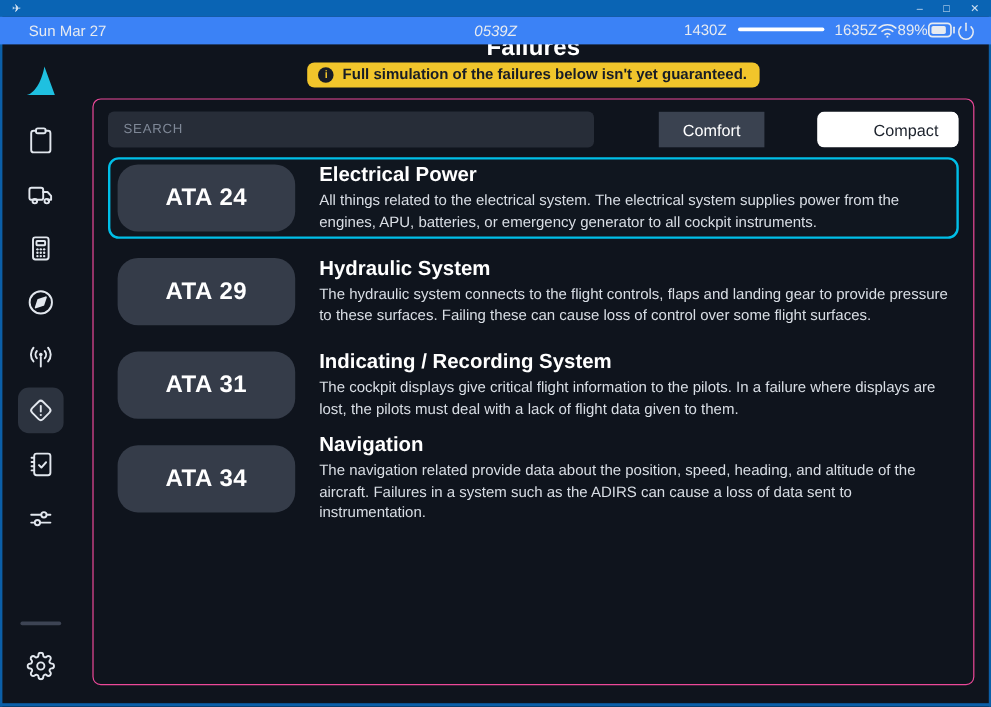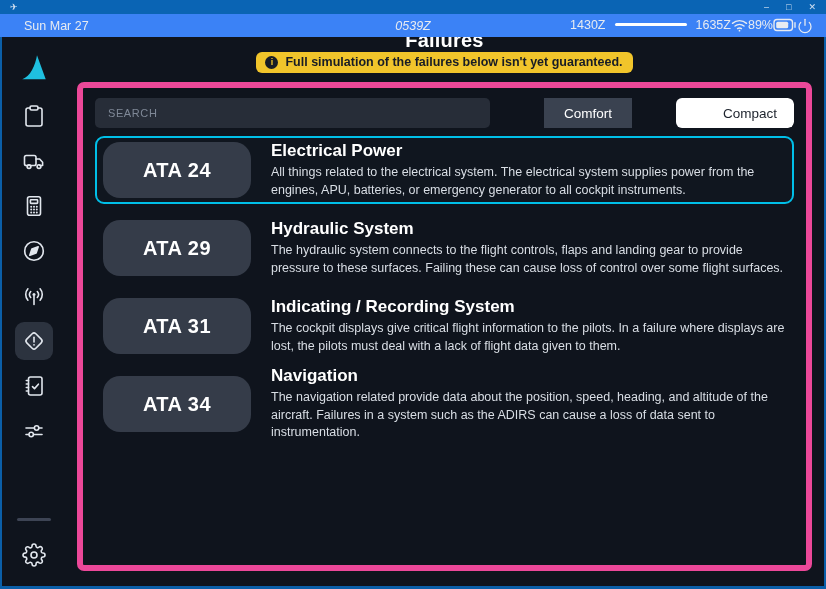--- a/index.html
+++ b/index.html
@@ -61,21 +61,21 @@
     display:flex;align-items:center;gap:7px;background:#f1c52b;color:#171c26;
     font-size:12.5px;font-weight:bold;padding:3px 10px 4px 9px;border-radius:6px;cursor:default;
   }
   .info-icon{
     width:13px;height:13px;border-radius:50%;background:#171c26;color:#f1c52b;
     display:flex;align-items:center;justify-content:center;
     font-size:9px;font-weight:bold;flex-shrink:0;
   }
   .panel{
     flex:1;margin-top:9px;min-height:0;
-    border:6px solid #ec4899;border-radius:7px;
+    border:1px solid #ec4899;border-radius:7px;
     padding:10px 12px;display:flex;flex-direction:column;
   }
   .toolbar{display:flex;gap:10px;height:30px;flex-shrink:0;}
   .search{
     flex:1;background:#272d38;border:none;border-radius:5px;outline:none;
     color:#e6eaf0;padding:0 13px;font-size:11px;letter-spacing:0.6px;
     font-family:"Liberation Sans", sans-serif;
   }
   .search::placeholder{color:#7f8897;}
   .segmented{display:flex;border-radius:6px;overflow:hidden;flex-shrink:0;}

